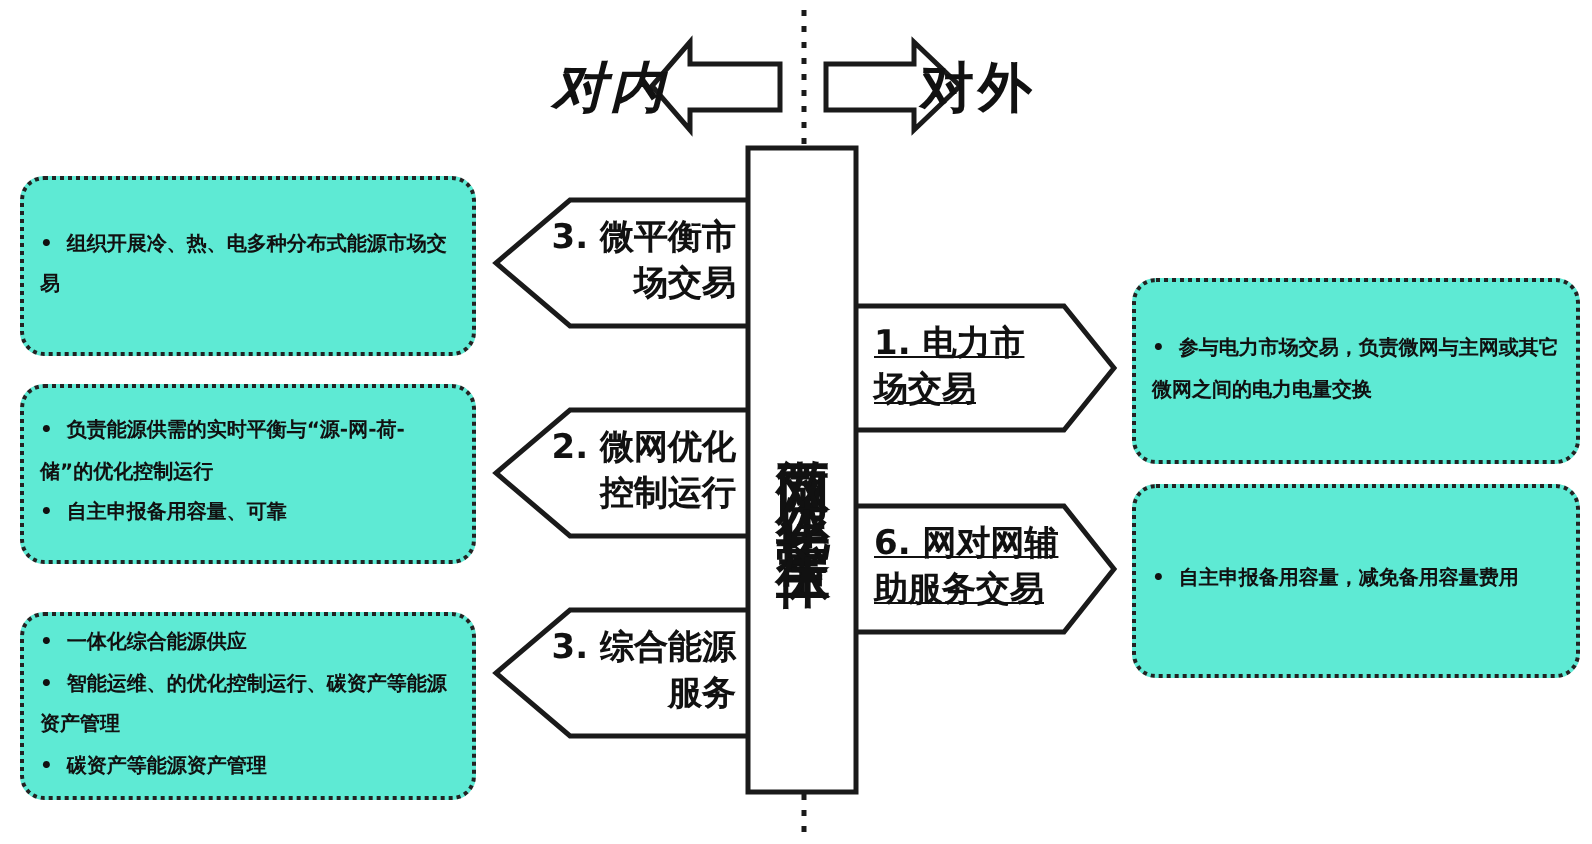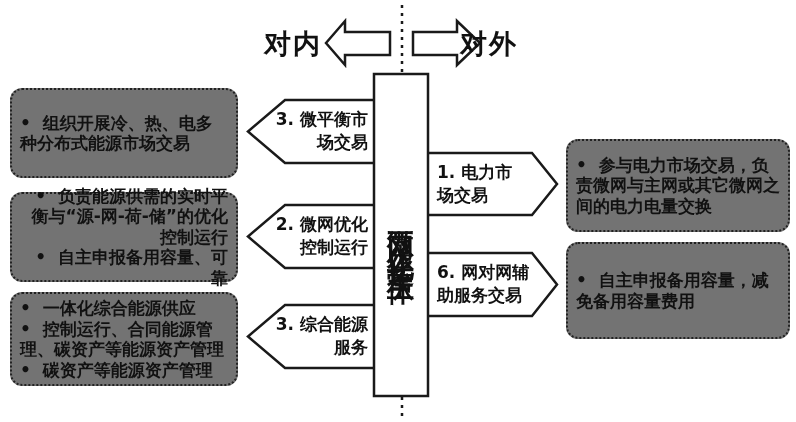--- a/index.html
+++ b/index.html
@@ -5,53 +5,53 @@
   * { margin:0; padding:0; box-sizing:border-box; }
   body { background:#ffffff; }
   .canvas {
     position:relative; width:796px; height:422px; background:#ffffff;
     font-family:"DejaVu Sans", sans-serif; font-weight:bold; color:#111111;
     overflow:hidden;
   }
   svg.layer { position:absolute; left:0; top:0; }
 
   .top-label { position:absolute; top:26px; font-size:27px; letter-spacing:2px; }
-  .top-label.inward  { left:264px; }
+  .top-label.inward  { left:276px;font-style:italic; }
   .top-label.outward { left:460px; }
 
   .vtitle {
     position:absolute; left:374px; top:74px; width:54px; height:322px;
     display:flex; align-items:center; justify-content:center;
     writing-mode:vertical-rl; text-orientation:upright;
     font-size:27px; letter-spacing:6px; line-height:1;
   }
 
   .chev-label {
     position:absolute; font-size:17px; line-height:23px;
     white-space:pre-line;
   }
   .chev-label.l { text-align:right; }
-  .chev-label.r { text-align:left; }
+  .chev-label.r { text-align:left;text-decoration:underline; }
   .cl1 { left:272px; top:108px; width:96px; }
   .cl2 { left:272px; top:213px; width:96px; }
   .cl3 { left:272px; top:313px; width:96px; }
   .cr1 { left:437px; top:161px; width:100px; }
   .cr2 { left:437px; top:261px; width:112px; }
 
   .dbox {
     position:absolute; border:2px dotted #222222; border-radius:12px;
-    padding:3px 8px; font-size:17px; line-height:20.5px;
+    padding:3px 8px; font-size:10px; line-height:20.5px;
     display:flex; flex-direction:column; justify-content:center;
-    background:#737373;
+    background:#5eead4;
   }
   .dbox p { margin:0; }
   .dbox p::before { content:"\2022\00A0\00A0"; }
   .lb1 { left:10px;  top:88px;  width:228px; height:90px; }
-  .lb2 { left:10px;  top:192px; width:228px; height:90px;text-align:right; }
-  .lb3 { left:10px;  top:292px; width:228px; height:94px; }
+  .lb2 { left:10px;  top:192px; width:228px; height:90px; }
+  .lb3 { left:10px;  top:306px; width:228px; height:94px; }
   .rb1 { left:566px; top:139px; width:224px; height:93px; }
   .rb2 { left:566px; top:242px; width:224px; height:97px; }
 </style>
 </head>
 <body>
 
 <div class="canvas">
 
   <svg class="layer" width="796" height="422" viewBox="0 0 796 422">
 
@@ -89,21 +89,21 @@
 
   <div class="dbox lb1">
     <p>组织开展冷、热、电多种分布式能源市场交易</p>
   </div>
   <div class="dbox lb2">
     <p>负责能源供需的实时平衡与“源-网-荷-储”的优化控制运行</p>
     <p>自主申报备用容量、可靠</p>
   </div>
   <div class="dbox lb3">
     <p>一体化综合能源供应</p>
-    <p>控制运行、合同能源管理、碳资产等能源资产管理</p>
+    <p>智能运维、的优化控制运行、碳资产等能源资产管理</p>
     <p>碳资产等能源资产管理</p>
   </div>
 
   <div class="dbox rb1">
     <p>参与电力市场交易，负责微网与主网或其它微网之间的电力电量交换</p>
   </div>
   <div class="dbox rb2">
     <p>自主申报备用容量，减免备用容量费用</p>
   </div>
 

